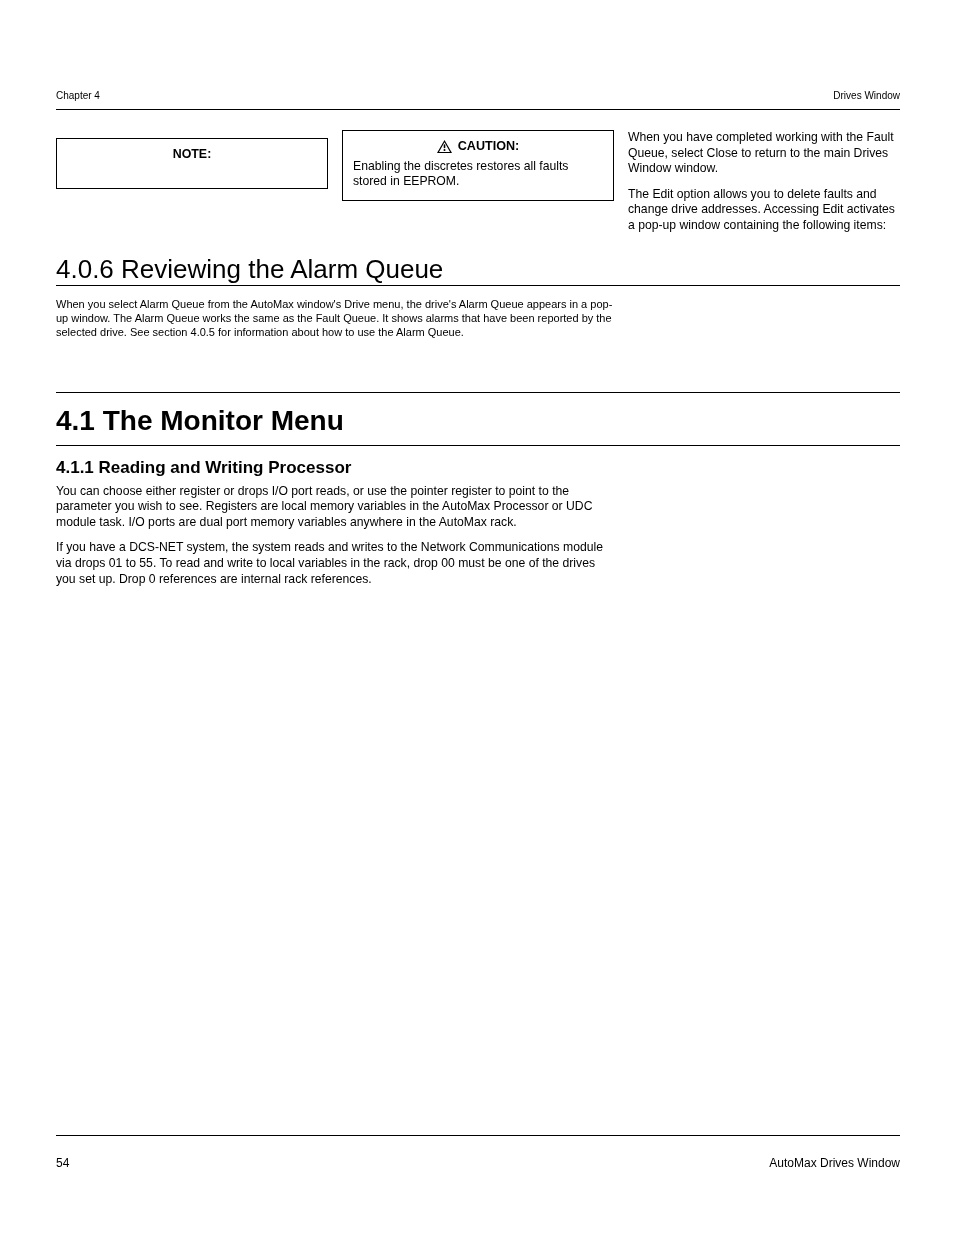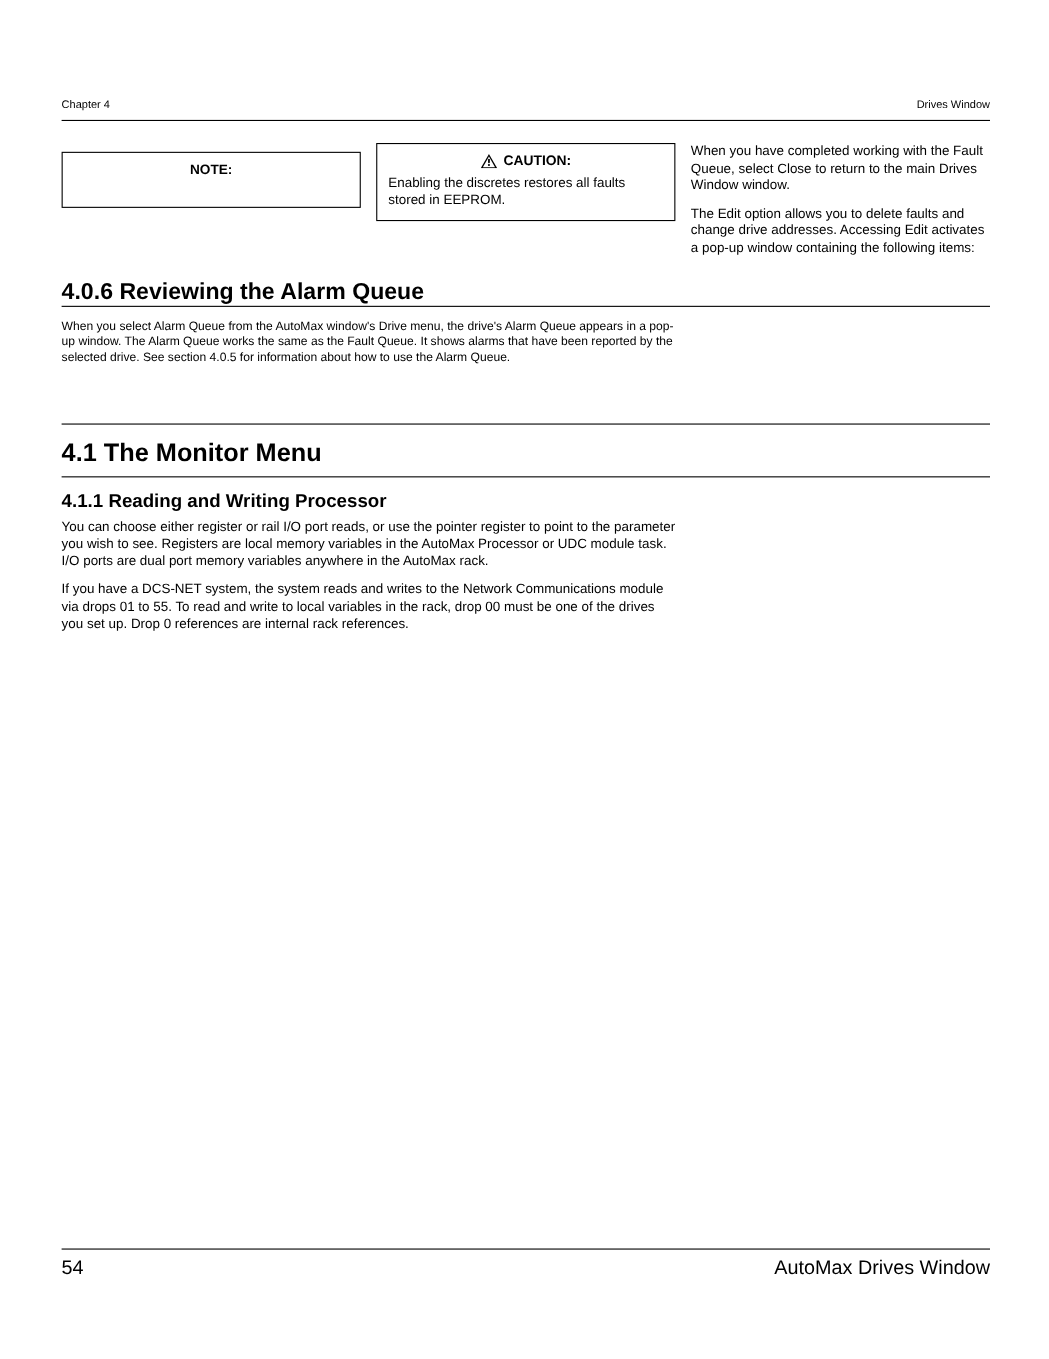--- a/index.html
+++ b/index.html
@@ -62,49 +62,49 @@
     justify-content: center;
     font-weight: 700;
     font-size: 12.6px;
     margin-bottom: 4px;
   }
   .caution-head .tri {
     margin-right: 6px;
   }
   .tri svg { display: block; }
   .sec-title {
-    font-size: 21px;
-    font-weight: 700;
+    font-size: 26px;
+    font-weight: 400;
     margin-top: 38px;
   }
   .sec-desc {
     margin-top: 12px;
     font-size: 11px;
     line-height: 1.27;
     width: 558px;
   }
   .sub-title {
-    font-size: 23px;
+    font-size: 28px;
     font-weight: 700;
     margin-top: 12px;
     margin-bottom: 8px;
   }
   .sub2-title {
     font-size: 17px;
     font-weight: 700;
     margin-top: 12px;
     margin-bottom: 6px;
   }
   .para { font-size: 12.2px; line-height: 1.28; }
   .para + .para { margin-top: 10px; }
   .footer-line {
     display: flex;
     justify-content: space-between;
-    font-size: 18px;
-    margin-top: 6px;
+    font-size: 12px;
+    margin-top: 20px;
   }
   .sect-heading {
     margin-top: 20px;
   }
 </style>
 </head>
 <body>
 
 <div class="page">
 
@@ -148,21 +148,21 @@
   <hr class="thin">
   <div class="sec-desc">When you select Alarm Queue from the AutoMax window's Drive menu, the drive's Alarm Queue appears in a pop-up window. The Alarm Queue works the same as the Fault Queue. It shows alarms that have been reported by the selected drive. See section 4.0.5 for information about how to use the Alarm Queue.</div>
 
   <div style="height:52px"></div>
   <hr class="thin">
   <div class="sub-title">4.1 The Monitor Menu</div>
   <hr class="thin">
 
   <div class="sub2-title">4.1.1 Reading and Writing Processor</div>
   <div style="width:558px">
-    <div class="para">You can choose either register or rail I/O port reads, or use the pointer register to point to the parameter you wish to see. Registers are local memory variables in the AutoMax Processor or UDC module task. I/O ports are dual port memory variables anywhere in the AutoMax rack.</div>
+    <div class="para">You can choose either register or drops I/O port reads, or use the pointer register to point to the parameter you wish to see. Registers are local memory variables in the AutoMax Processor or UDC module task. I/O ports are dual port memory variables anywhere in the AutoMax rack.</div>
     <div class="para">If you have a DCS-NET system, the system reads and writes to the Network Communications module via drops 01 to 55. To read and write to local variables in the rack, drop 00 must be one of the drives you set up. Drop 0 references are internal rack references.</div>
   </div>
 
   <div style="position:absolute; left:0; width:844px; top:1045px;">
     <hr class="thin">
     <div class="footer-line">
       <span>54</span>
       <span>AutoMax Drives Window</span>
     </div>
   </div>

